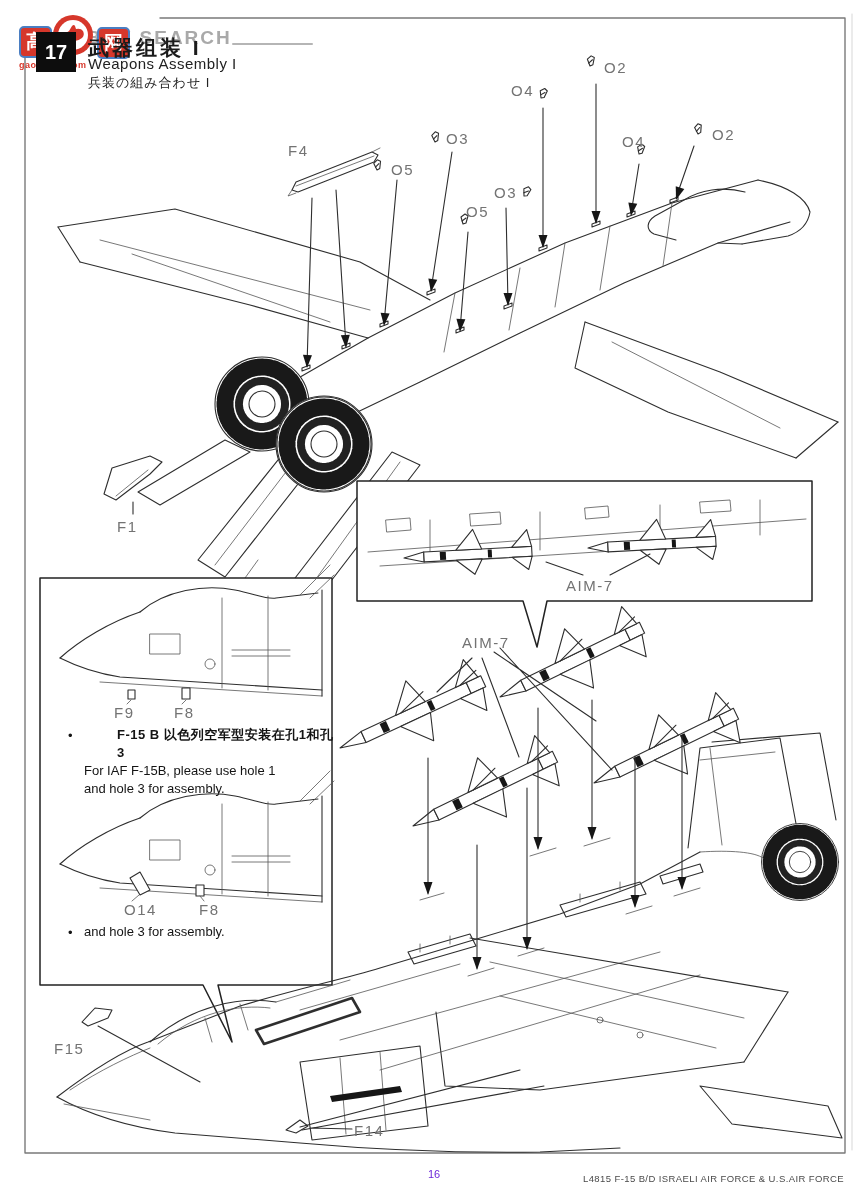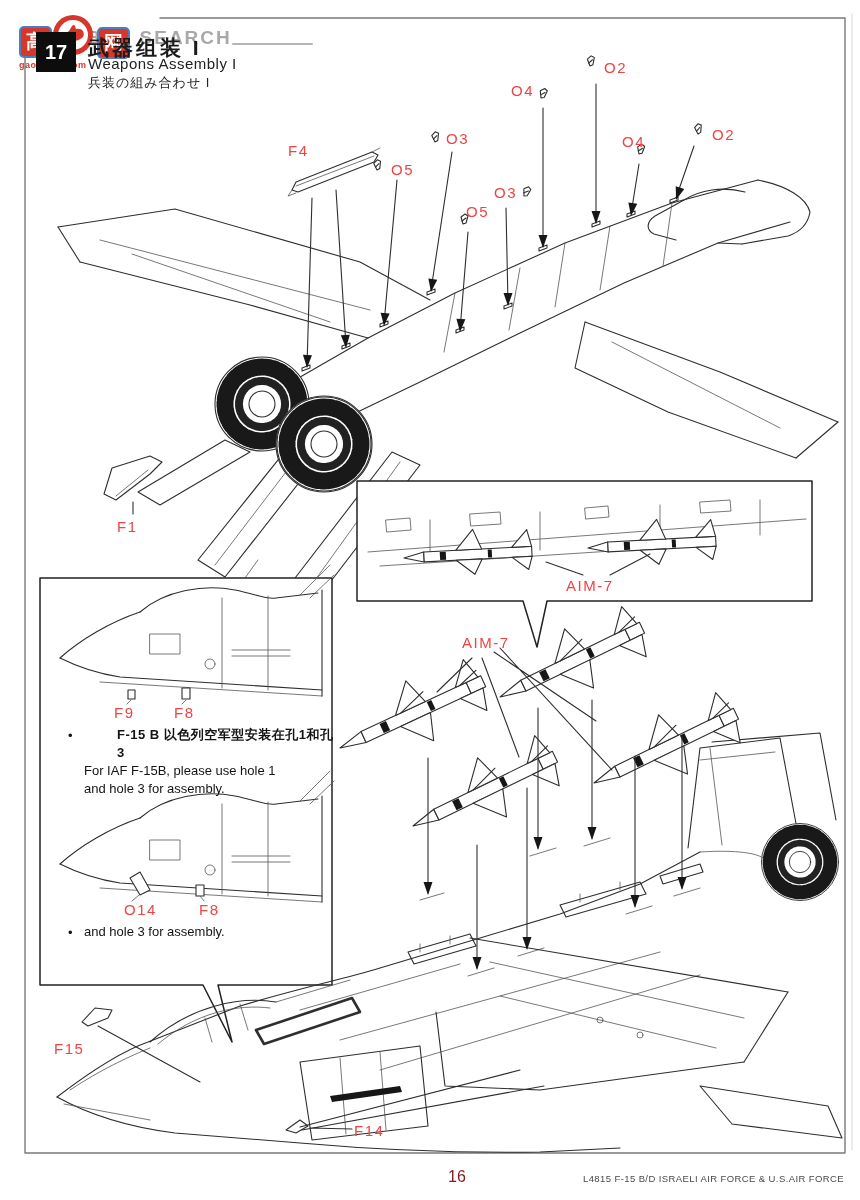--- a/index.html
+++ b/index.html
@@ -21,27 +21,27 @@
             display:flex;align-items:center;justify-content:center;font-size:20px;font-weight:bold;}
   .title-cn{left:88px;top:34px;font-size:21px;font-weight:bold;letter-spacing:3px;}
   .title-en{left:88px;top:55px;font-size:15px;letter-spacing:0.5px;color:#222;}
   .title-jp{left:88px;top:74px;font-size:13px;letter-spacing:1px;color:#222;}
   
   .wm-brand{left:54px;top:27px;font-size:19px;font-weight:bold;color:#a9a9a9;letter-spacing:2px;}
   .wm-box{width:29px;height:28px;background:#d6372b;border:2px solid #4a7ec2;border-radius:5px;
           color:#fff;font-weight:bold;font-size:19px;display:flex;align-items:center;justify-content:center;}
   .wm-site{left:19px;top:60px;font-size:9px;font-weight:bold;color:#d6372b;letter-spacing:0.5px;}
   
-  .plabel{position:absolute;font-size:15px;color:#ef4444;letter-spacing:1.5px;white-space:nowrap;}
+  .plabel{position:absolute;font-size:15px;color:#737373;letter-spacing:1.5px;white-space:nowrap;}
   
   .note{position:absolute;width:256px;font-size:13px;line-height:18px;color:#141414;}
   .note .cn{font-weight:600;letter-spacing:0.5px;padding-left:33px;}
   .note .bullet{position:absolute;left:-16px;top:1px;font-size:13px;}
   
-  .page-num{left:448px;top:1168px;font-size:16px;color:#7f1d1d;}
+  .page-num{left:428px;top:1168px;font-size:11px;color:#6d28d9;}
   .kit-line{right:16px;top:1173px;font-size:9.5px;color:#4a4a4a;letter-spacing:0.4px;text-align:right;}
 </style>
 </head>
 <body>
 
 <svg id="art" width="860" height="1200" viewBox="0 0 860 1200">
   <defs>
 
     <g id="msl">
       <path class="fw" d="M0,0 L26,-6 L26,6 Z"></path>

